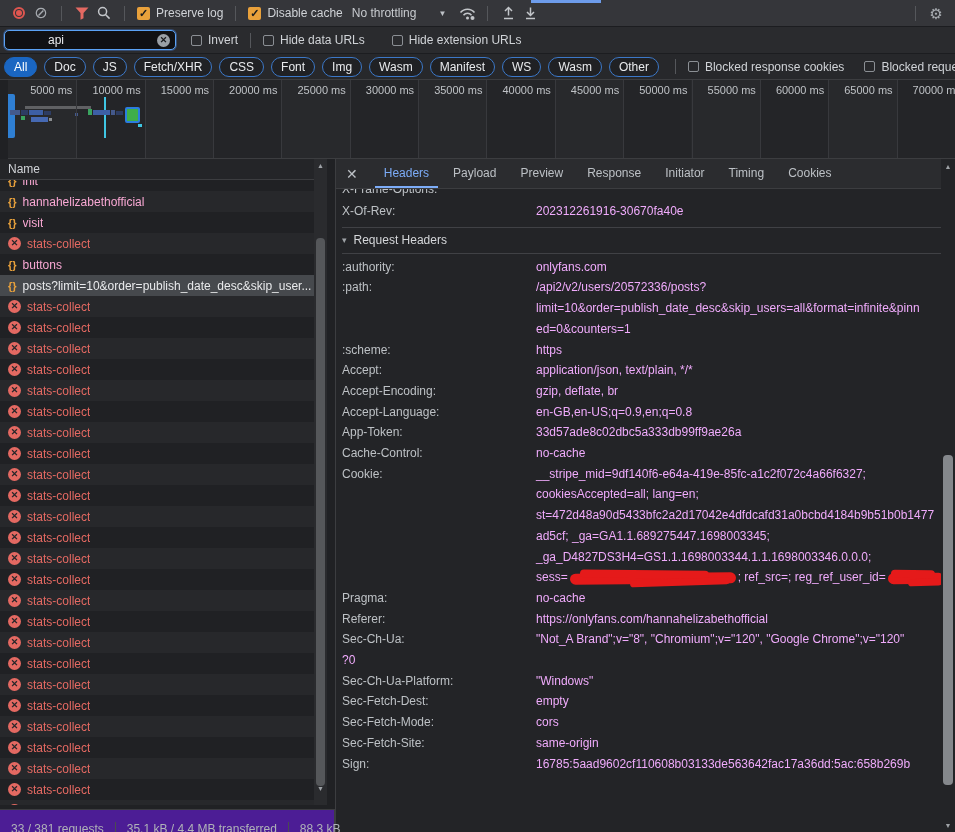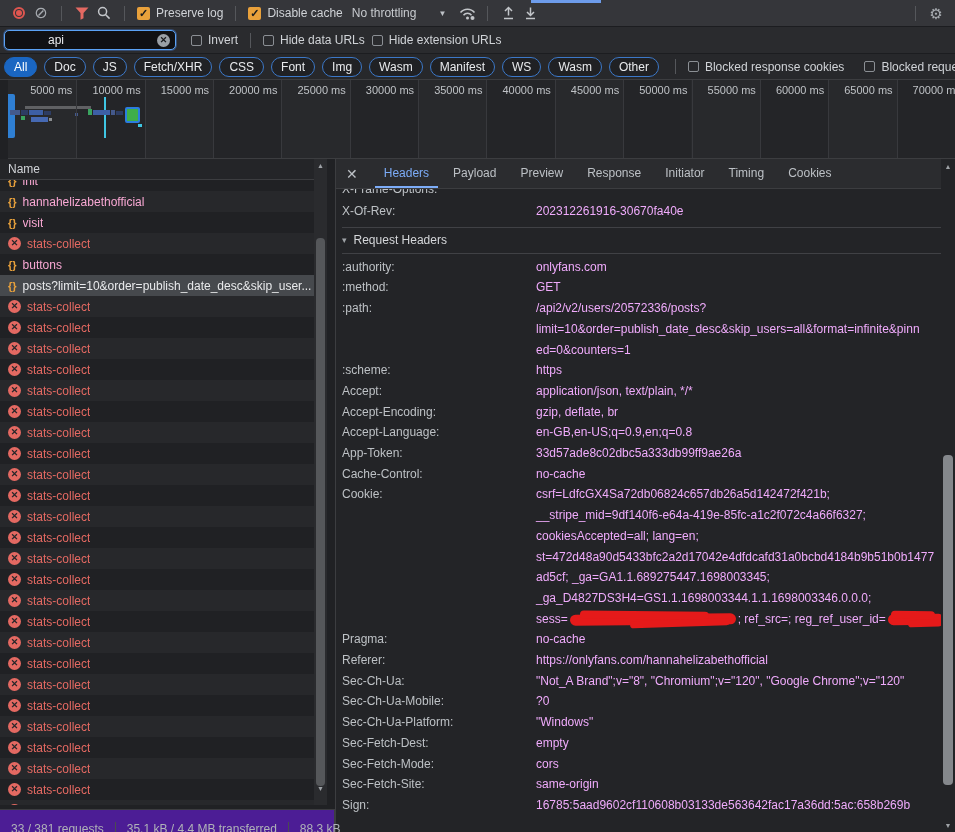--- a/index.html
+++ b/index.html
@@ -183,21 +183,21 @@
     </span>
     <label class="chk-lbl">
       <span class="cb-off"></span>
       <span>Invert</span>
     </label>
     <span class="vd"></span>
     <label class="chk-lbl">
       <span class="cb-off"></span>
       <span>Hide data URLs</span>
     </label>
-    <label class="chk-lbl" style="margin-left:4px">
+    <label class="chk-lbl" style="margin-left:24px">
       <span class="cb-off"></span>
       <span>Hide extension URLs</span>
     </label>
   </div>
 
   <div class="row3">
     <span id="pills" style="display:flex;align-items:flex-end">
         <span class="pill active">All</span>
         <span class="pill">Doc</span>
         <span class="pill">JS</span>
@@ -435,26 +435,20 @@
         <span>Request Headers</span>
       </div>
       <div id="headers-list" style="padding-top:3px">
           <div class="hdr-row">
             <span class="hdr-name">:authority:</span>
             <span class="hdr-val">
               <div class="hdr-line"><span>onlyfans.com</span></div>
             </span>
           </div>
           <div class="hdr-row">
-            <span class="hdr-name">:method:</span>
-            <span class="hdr-val">
-              <div class="hdr-line"><span>GET</span></div>
-            </span>
-          </div>
-          <div class="hdr-row">
             <span class="hdr-name">:path:</span>
             <span class="hdr-val">
               <div class="hdr-line"><span>/api2/v2/users/20572336/posts?</span></div>
               <div class="hdr-line"><span>limit=10&amp;order=publish_date_desc&amp;skip_users=all&amp;format=infinite&amp;pinn</span></div>
               <div class="hdr-line"><span>ed=0&amp;counters=1</span></div>
             </span>
           </div>
           <div class="hdr-row">
             <span class="hdr-name">:scheme:</span>
             <span class="hdr-val">
@@ -487,21 +481,20 @@
           </div>
           <div class="hdr-row">
             <span class="hdr-name">Cache-Control:</span>
             <span class="hdr-val">
               <div class="hdr-line"><span>no-cache</span></div>
             </span>
           </div>
           <div class="hdr-row">
             <span class="hdr-name">Cookie:</span>
             <span class="hdr-val">
-              <div class="hdr-line"><span>csrf=LdfcGX4Sa72db06824c657db26a5d142472f421b;</span></div>
               <div class="hdr-line"><span>__stripe_mid=9df140f6-e64a-419e-85fc-a1c2f072c4a66f6327;</span></div>
               <div class="hdr-line"><span>cookiesAccepted=all; lang=en;</span></div>
               <div class="hdr-line"><span>st=472d48a90d5433bfc2a2d17042e4dfdcafd31a0bcbd4184b9b51b0b1477</span></div>
               <div class="hdr-line"><span>ad5cf; _ga=GA1.1.689275447.1698003345;</span></div>
               <div class="hdr-line"><span>_ga_D4827DS3H4=GS1.1.1698003344.1.1.1698003346.0.0.0;</span></div>
               <div class="hdr-line"><span>sess=</span><span class="scribble s-lg"></span><span>; ref_src=; reg_ref_user_id=</span><span class="scribble s-md"></span></div>
             </span>
           </div>
           <div class="hdr-row">
             <span class="hdr-name">Pragma:</span>
@@ -515,21 +508,20 @@
               <div class="hdr-line"><span>https://onlyfans.com/hannahelizabethofficial</span></div>
             </span>
           </div>
           <div class="hdr-row">
             <span class="hdr-name">Sec-Ch-Ua:</span>
             <span class="hdr-val">
               <div class="hdr-line"><span>"Not_A Brand";v="8", "Chromium";v="120", "Google Chrome";v="120"</span></div>
             </span>
           </div>
           <div class="hdr-row">
-            <span class="hdr-name">Sec-Ch-Ua-Mobile:</span>
             <span class="hdr-val">
               <div class="hdr-line"><span>?0</span></div>
             </span>
           </div>
           <div class="hdr-row">
             <span class="hdr-name">Sec-Ch-Ua-Platform:</span>
             <span class="hdr-val">
               <div class="hdr-line"><span>"Windows"</span></div>
             </span>
           </div>

